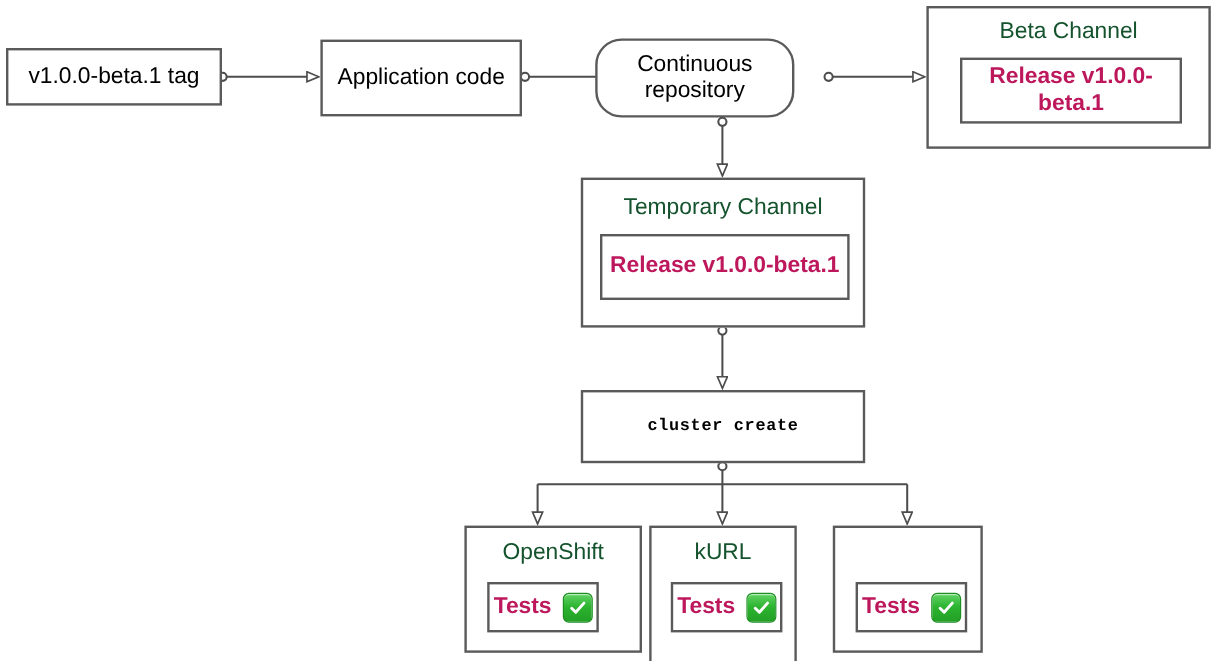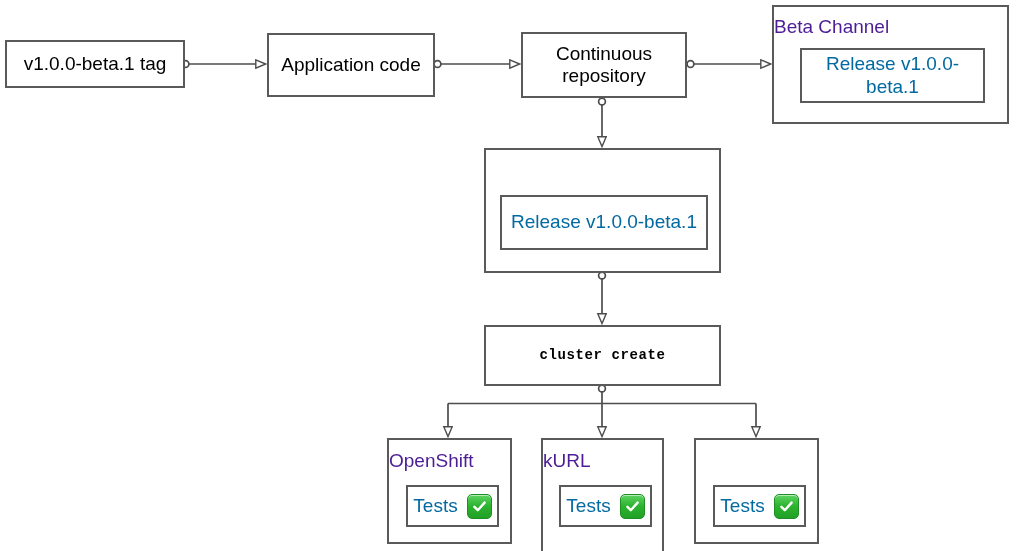--- a/index.html
+++ b/index.html
@@ -40,41 +40,42 @@
     z-index: 2;
   }
   .node.group {
     display: block;
     border: 2px solid #5a5a5a;
   }
   .group-title {
     position: absolute;
     left: 0;
     right: 0;
-    text-align: left;
-    color: #4c1d95;
+    text-align: center;
+    color: #14532d;
     font-size: 19px;
     line-height: 1.15;
   }
   .node.mono {
     font-family: "Liberation Mono", "DejaVu Sans Mono", monospace;
     font-weight: bold;
     font-size: 14px;
     letter-spacing: 0.6px;
   }
   .inner-box {
     position: absolute;
     box-sizing: border-box;
     background: #ffffff;
     border: 2px solid #5a5a5a;
     display: flex;
     align-items: center;
     justify-content: center;
     font-size: 19px;
-    color: #0369a1;
+    color: #be185d;
+    font-weight: bold;
   }
   .tests-row {
     display: flex;
     align-items: center;
     justify-content: flex-start;
     gap: 9px;
   }
   .check-badge {
     width: 23px;
     height: 23px;
@@ -130,45 +131,46 @@
   <div class="node" style="left:5px; top:40px; width:180px; height:48px;">
     <span class="label-text">v1.0.0-beta.1 tag</span>
   </div>
 
   <div class="node" style="left:267px; top:33px; width:168px; height:64px;">
     <span>
       <span class="label-text">Application code</span>
     </span>
   </div>
 
-  <div class="node" style="left:521px; top:32px; width:166px; height:66px;">
+  <div class="node" style="left:496px; top:32px; width:166px; height:66px;border-radius:22px;">
     <span>
       <span class="label-text">Continuous</span>
       <span class="label-text">repository</span>
     </span>
   </div>
 
   <div class="node group" style="left:772px; top:5px; width:237px; height:119px;">
     <div class="group-title" style="top:9px;">Beta Channel</div>
     <div class="inner-box" style="left:26px; top:41px; width:185px; height:55px;">
       <span>Release v1.0.0-beta.1</span>
     </div>
   </div>
 
   <div class="node group" style="left:484px; top:148px; width:237px; height:125px;">
+    <div class="group-title" style="top:12px;">Temporary Channel</div>
     <div class="inner-box" style="left:14px; top:45px; width:208px; height:55px;">
       <span>Release v1.0.0-beta.1</span>
     </div>
   </div>
 
   <div class="node mono" style="left:484px; top:325px; width:237px; height:61px;">
     <span>cluster create</span>
   </div>
 
-  <div class="node group" style="left:387px; top:438px; width:125px; height:106px;">
+  <div class="node group" style="left:387px; top:438px; width:148px; height:106px;">
     <div class="group-title" style="top:10px;">OpenShift</div>
     <div class="inner-box" style="left:17px; top:45px; width:93px; height:42px;">
       <span class="tests-row">
         <span>Tests</span>
         <span class="check-badge">
           <svg width="17" height="17" viewBox="0 0 17 17" aria-hidden="true">
             <path d="M3.4 8.8 L6.8 12.2 L13.6 4.6" fill="none" stroke="#ffffff" stroke-width="2.4" stroke-linecap="round" stroke-linejoin="round"></path>
           </svg>
         </span>
       </span>

